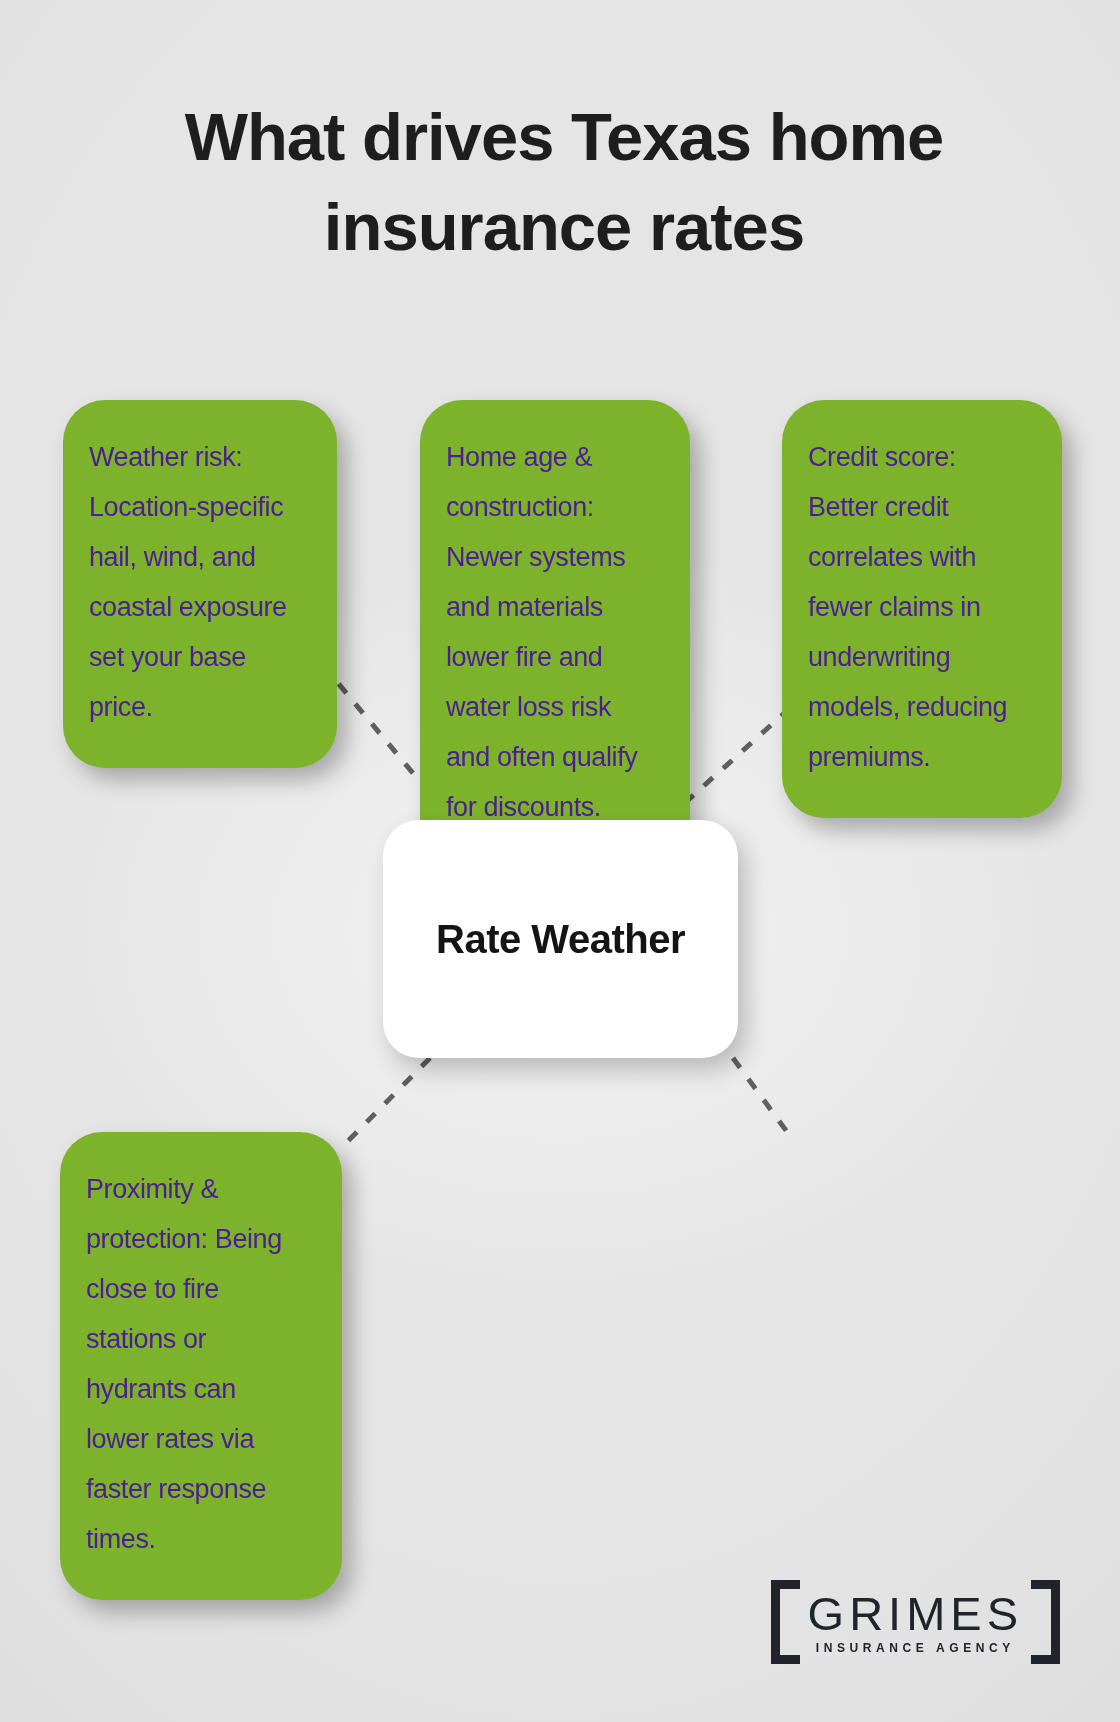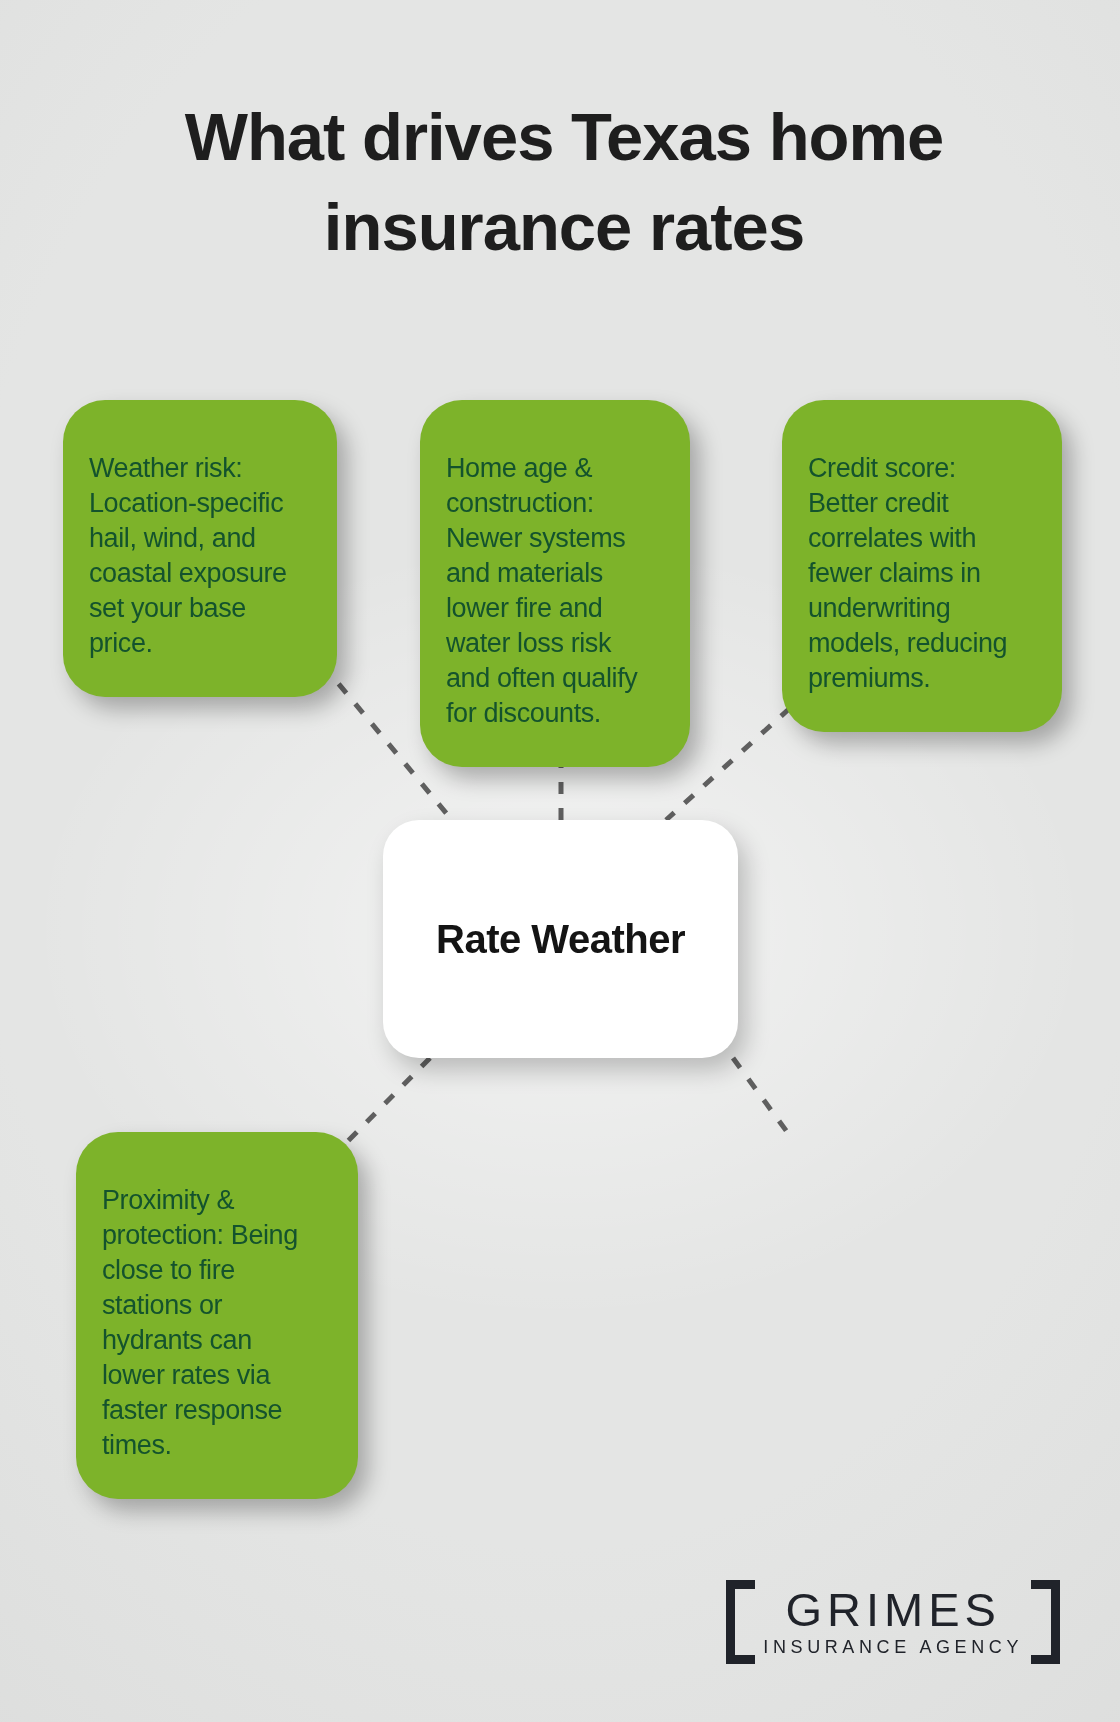--- a/index.html
+++ b/index.html
@@ -30,31 +30,31 @@
   }
   .connectors{
     position:absolute;inset:0;
     width:1120px;height:1722px;
   }
   .node{
     position:absolute;
     background:#7db32a;
     border-radius:42px;
     box-shadow:10px 12px 22px rgba(0,0,0,0.28);
-    padding:51px 24px 36px 26px;
+    padding:32px 24px 36px 26px;
     font-size:27px;
-    line-height:35px;
+    line-height:50px;
     letter-spacing:-0.4px;
-    color:#14532d;
+    color:#4c1d95;
     white-space:pre-line;
   }
   .node-weather{left:63px;top:400px;width:224px;}
   .node-homeage{left:420px;top:400px;width:220px;}
   .node-credit{left:782px;top:400px;width:230px;}
-  .node-proximity{left:60px;top:1132px;width:232px;margin-left:16px;}
+  .node-proximity{left:60px;top:1132px;width:232px;}
   .node-flood{left:782px;top:1130px;width:230px;}
   .center-node{
     position:absolute;
     left:383px;top:820px;
     width:355px;height:238px;
     background:#ffffff;
     border-radius:36px;
     box-shadow:8px 12px 24px rgba(0,0,0,0.22);
     display:flex;align-items:center;justify-content:center;
   }
@@ -82,22 +82,22 @@
     padding:0 2px;
   }
   .logo-name{
     font-size:47px;
     font-weight:500;
     letter-spacing:5px;
     line-height:1;
     white-space:nowrap;
   }
   .logo-tagline{
-    font-size:18px;
-    font-weight:normal;
+    font-size:12px;
+    font-weight:bold;
     letter-spacing:4.6px;
     margin-top:4px;
     white-space:nowrap;
   }
 </style>
 </head>
 <body>
 
 <div class="page">
 

